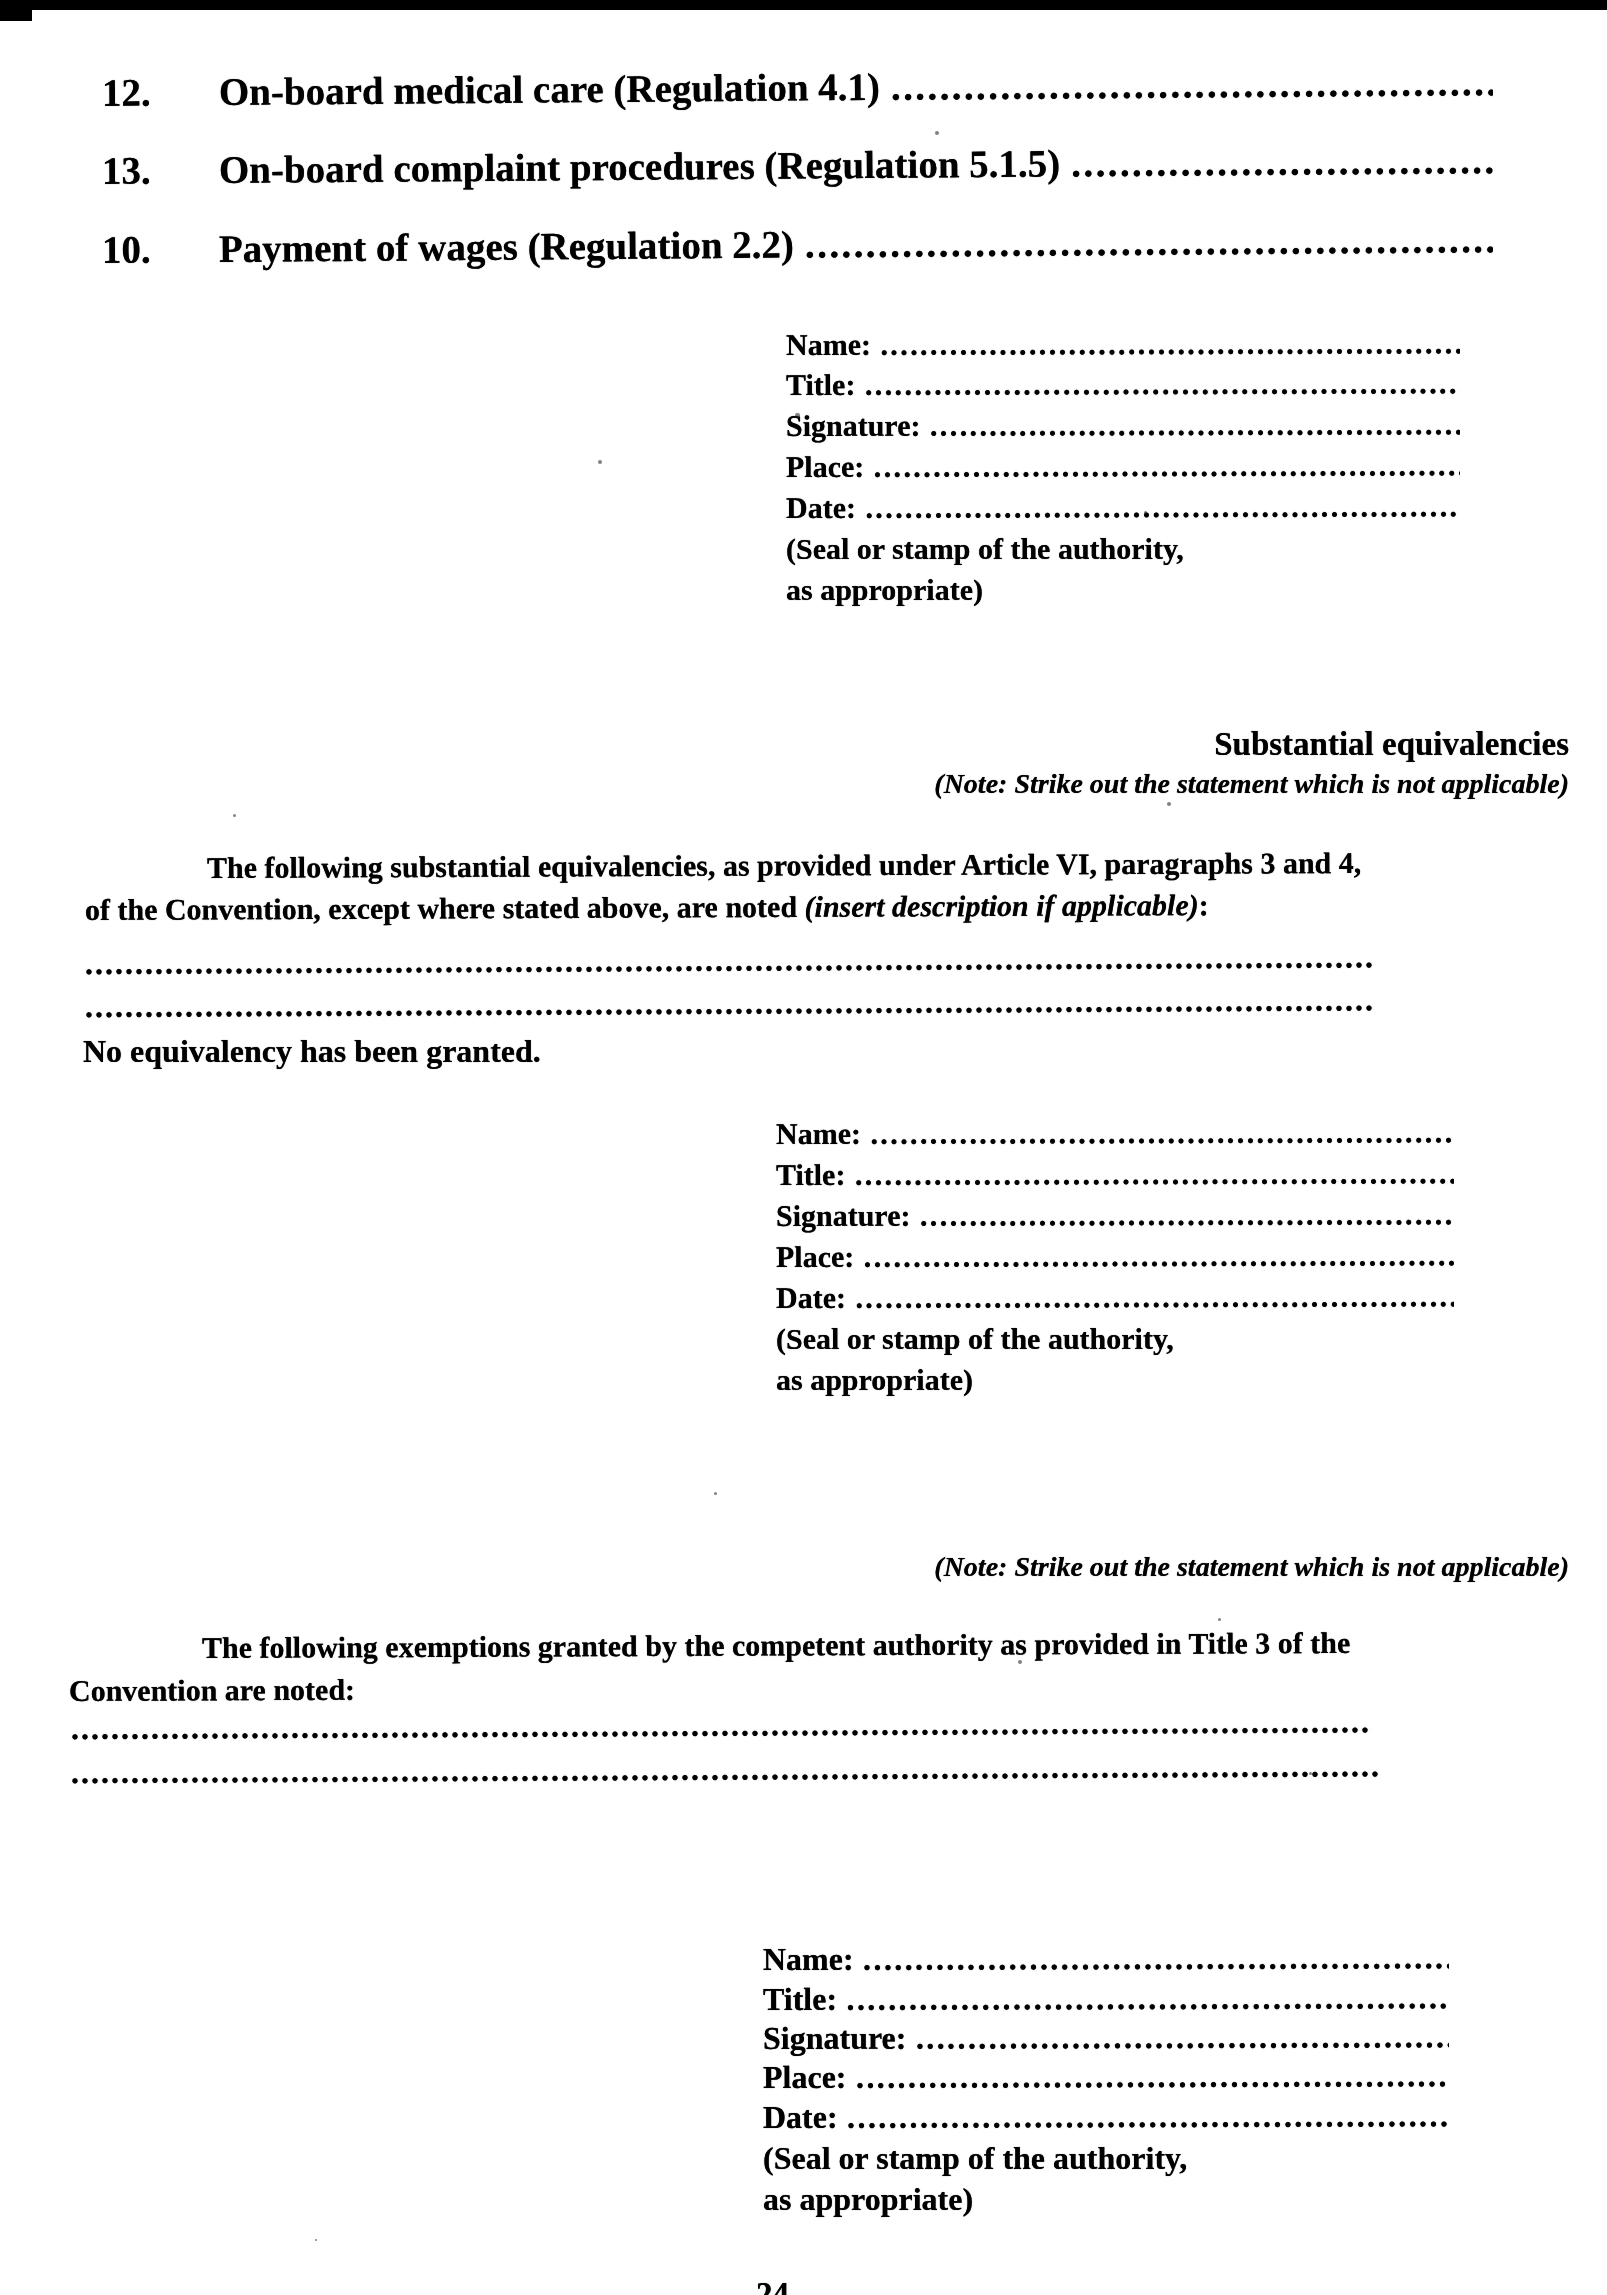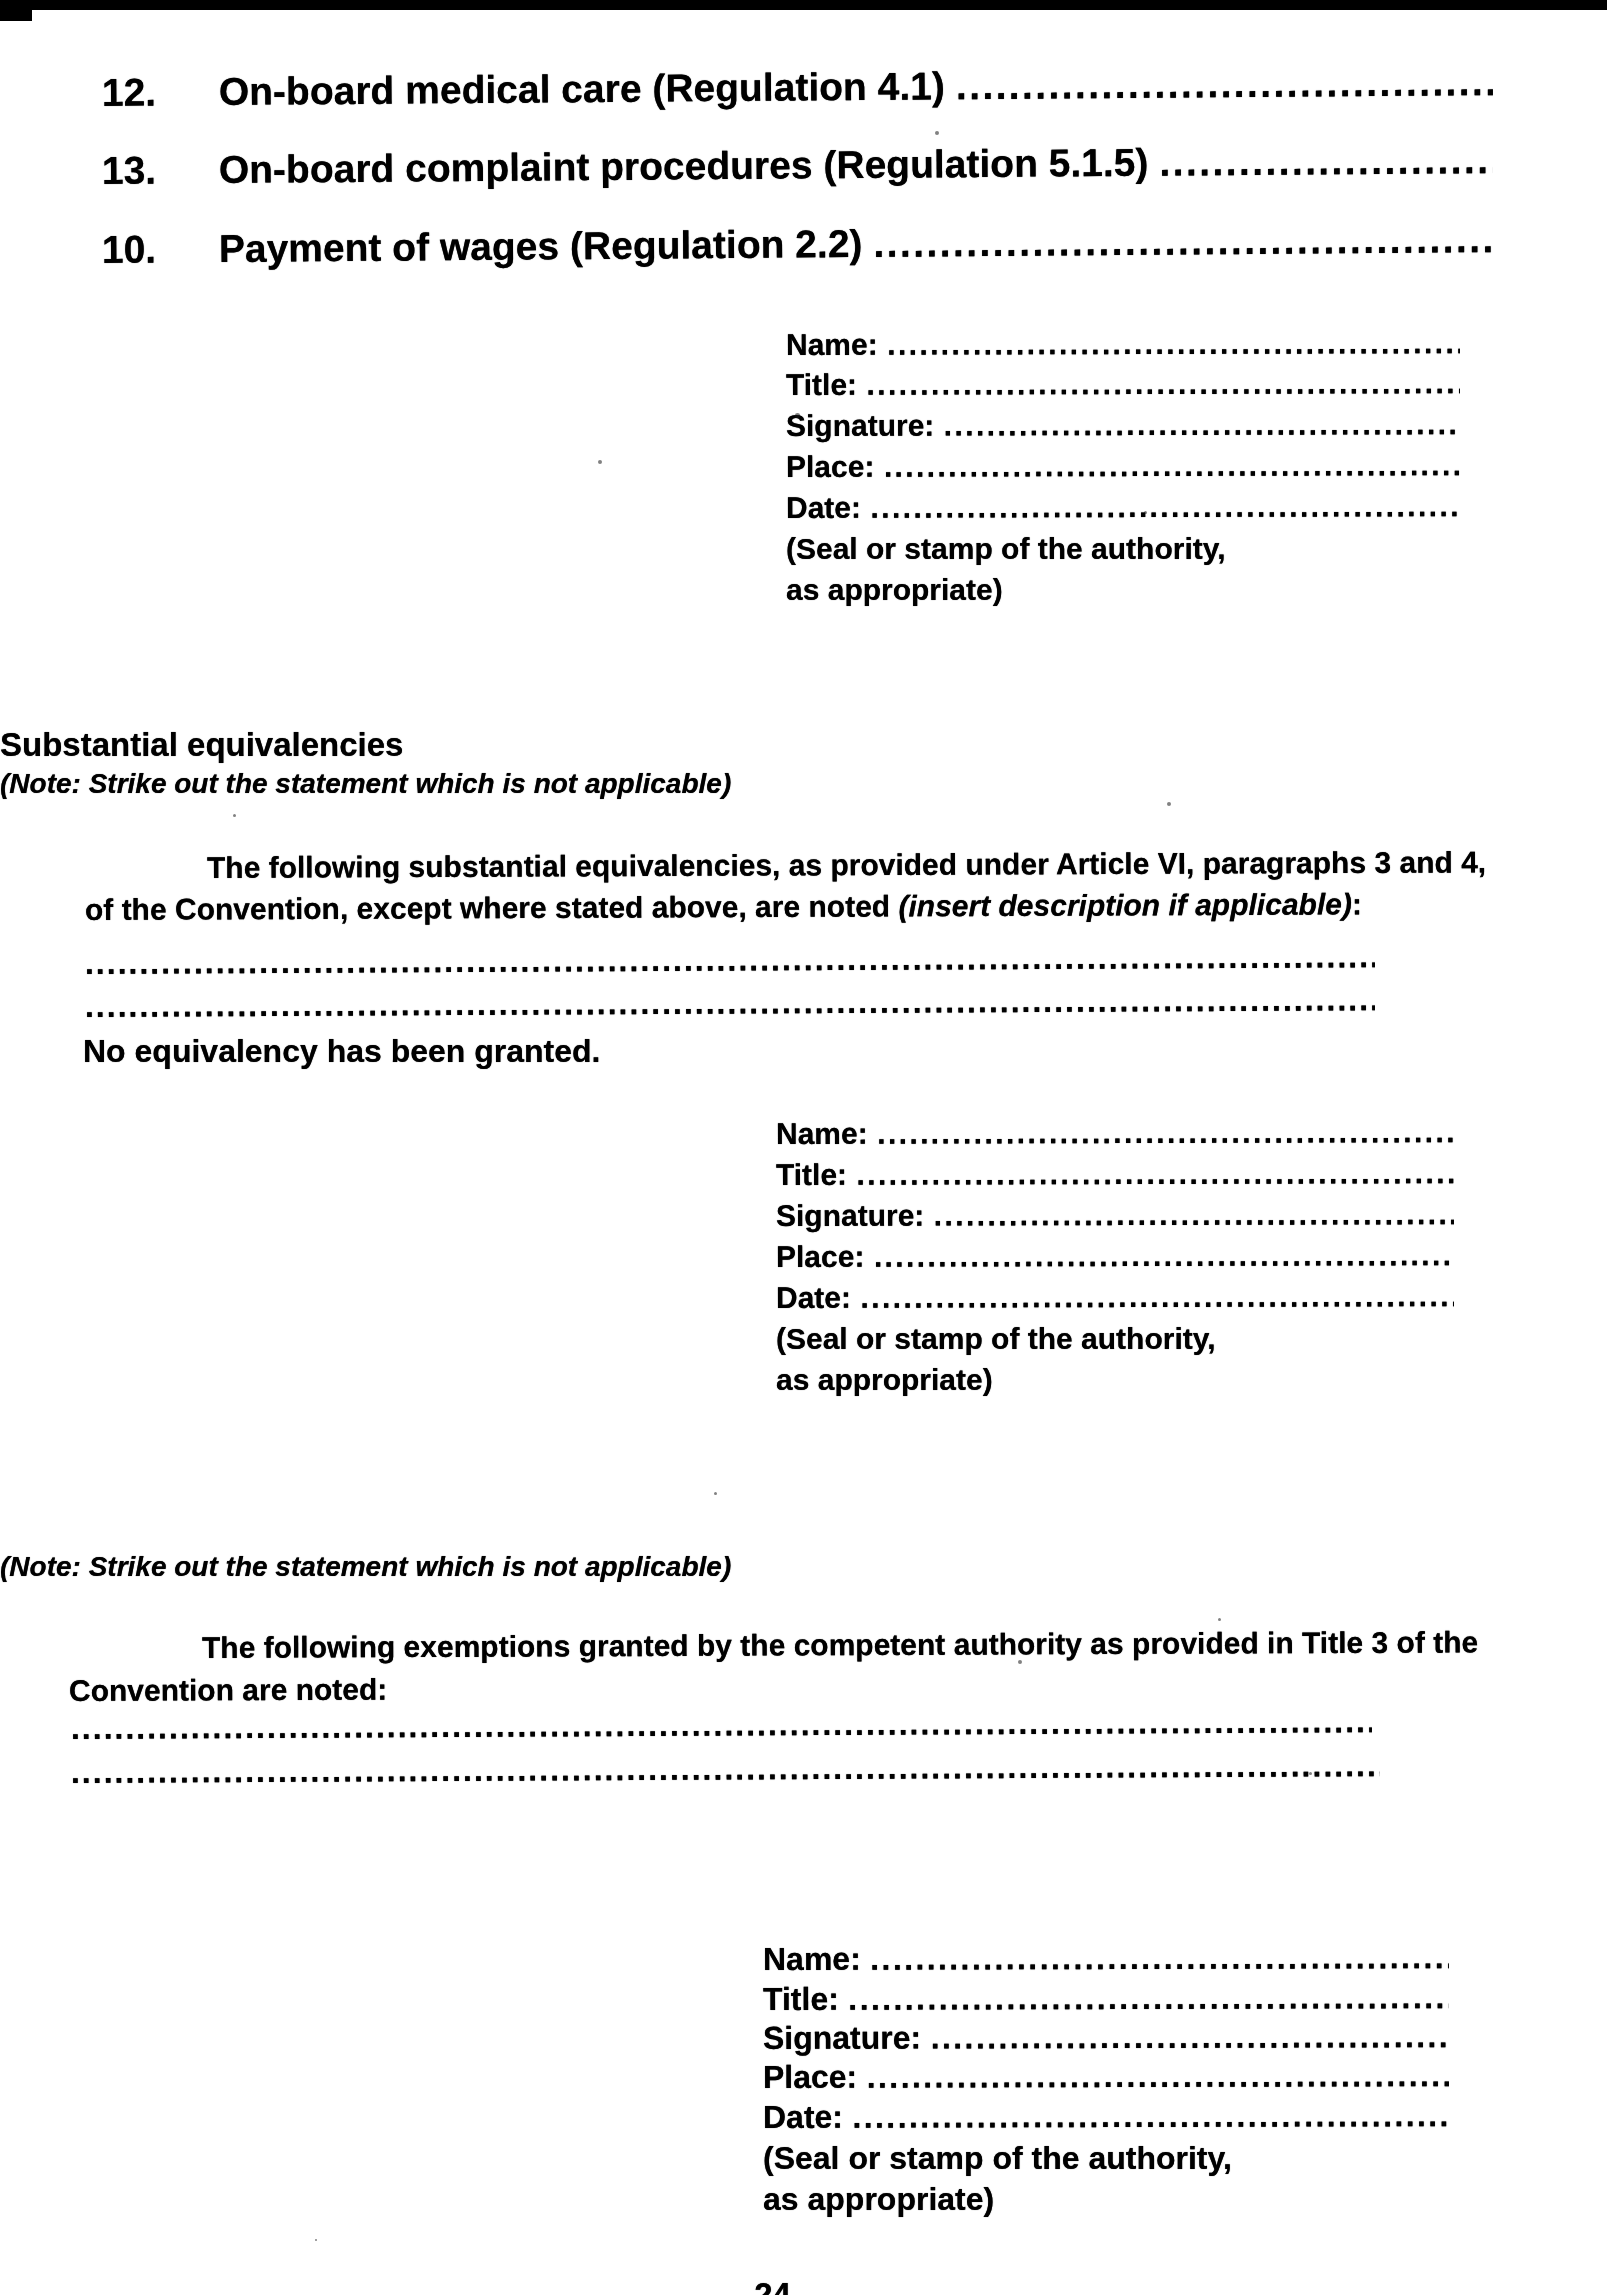--- a/index.html
+++ b/index.html
@@ -1,21 +1,21 @@
 <!DOCTYPE html>
 <html style="font-size:12.6px"><head>
 <meta charset="utf-8">
 <style>
   html,body{margin:0;padding:0;background:#ffffff;}
   .page{
     position:relative;
     width:1607px;height:2295px;
     background:#ffffff;
     overflow:hidden;
-    font-family:Liberation Sans, sans-serif;
+    font-family:Liberation Serif, serif;
     color:#000;
   }
   .abs{position:absolute;}
   .txt{
     font-weight:700;
     color:#000;
     line-height:1;
     white-space:nowrap;
     text-shadow:0 0 0.8px rgba(0,0,0,.85);
   }
@@ -42,21 +42,21 @@
     display:flex;align-items:baseline;
     font-size:30px;
     transform:rotate(-0.15deg);transform-origin:left bottom;
   }
   .sig-label{flex:0 0 auto;padding-right:9.5px;}
   .sig3 .sig-row{font-size:32px;}
   .seal-line{font-size:30px;}
   .sig3 .seal-line{font-size:32px;}
   
   .center-line{
-    left:0;width:1561px;text-align:left;
+    left:0;width:1561px;text-align:right;padding-left:8px;
   }
   .h-title{font-size:33px;}
   .h-note{font-size:28px;font-style:italic;}
   .para{font-size:30px;transform:rotate(-0.25deg);transform-origin:left bottom;}
   .para .it{font-style:italic;}
   .rule{
     overflow:hidden;white-space:nowrap;
     font-size:32px;font-weight:700;line-height:1;
     letter-spacing:2px;
     transform:rotate(-0.3deg);transform-origin:left bottom;

